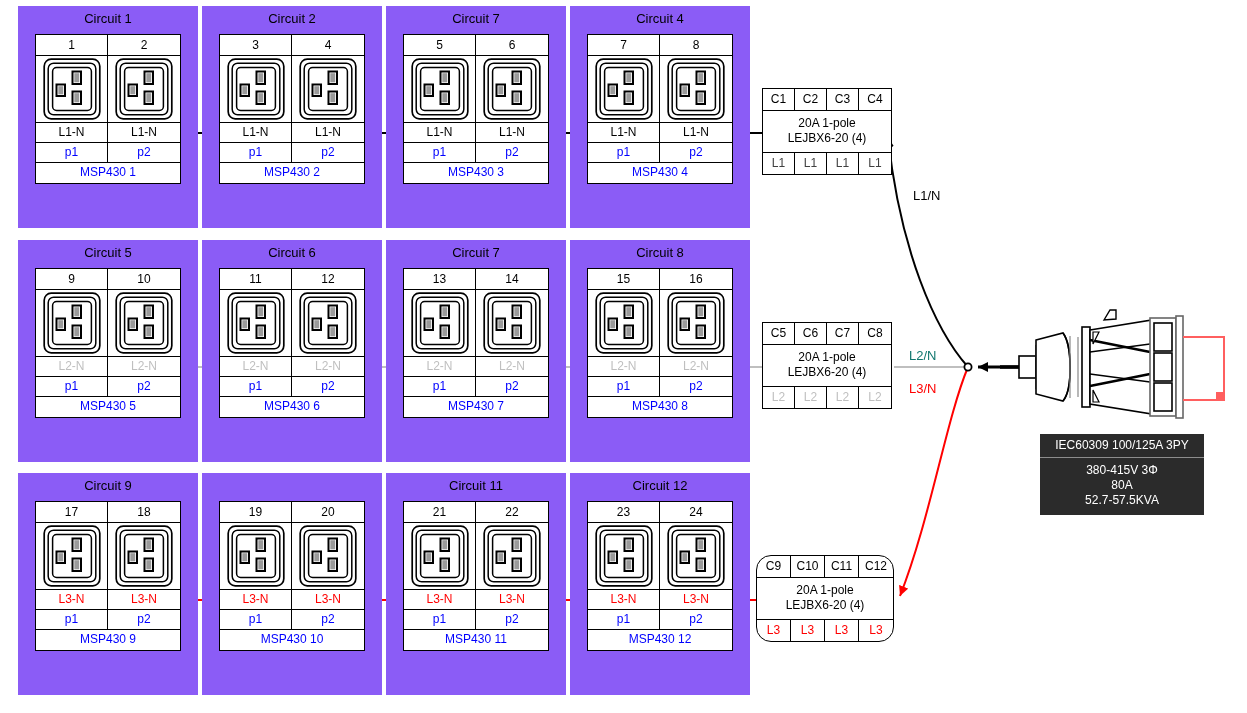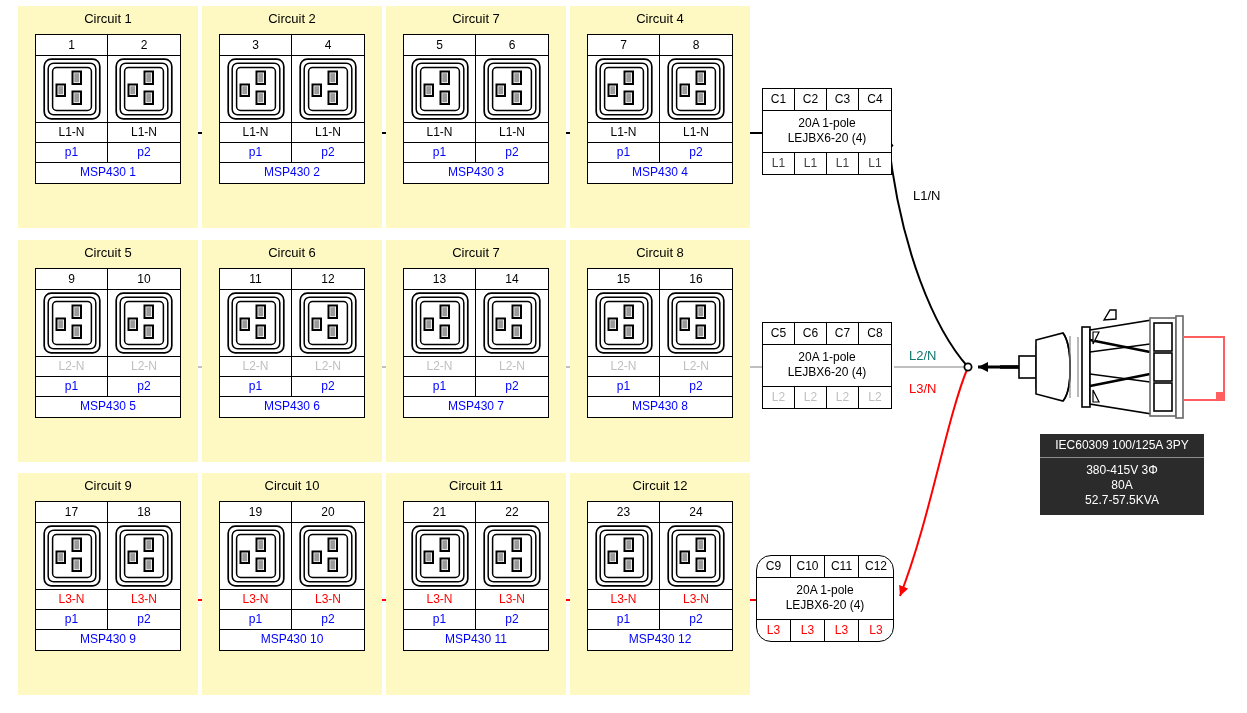--- a/index.html
+++ b/index.html
@@ -7,21 +7,21 @@
     width:1247px;height:713px;
     background:#ffffff;
     font-family:"Liberation Sans", sans-serif;
     position:relative;
     overflow:hidden;
     color:#000;
   }
   #stage{position:absolute;left:0;top:0;width:1247px;height:713px;}
 
   
-  .circuit{position:absolute;background:#fef9c3;text-decoration:underline;}
+  .circuit{position:absolute;background:#8b5cf6;text-decoration:underline;}
   .circuit-title{
     position:absolute;left:0;top:0;width:100%;
     text-align:center;font-size:13px;line-height:26px;color:#000;
   }
   .panel{
     position:absolute;left:17px;top:28px;
     width:146px;
     border:1.6px solid #000;
     background:#fff;
     box-sizing:border-box;
@@ -691,21 +691,20 @@
       </div>
       <div class="prow row-p">
         <div class="pcell">p1</div>
         <div class="pcell">p2</div>
       </div>
       <div class="row-msp">MSP430 9</div>
     </div>
   </div>
 
   <div class="circuit" style="left:202px;top:473px;width:180px;height:222px;">
-    <div class="circuit-title">Circuit 10</div>
     <div class="panel">
       <div class="prow row-num">
         <div class="pcell">19</div>
         <div class="pcell">20</div>
       </div>
       <div class="prow row-sock">
         <div class="pcell">
             <span class="sock">
 <svg width="58" height="62" viewBox="0 0 58 62" xmlns="http://www.w3.org/2000/svg">
   <rect x="1.2" y="1.2" width="55.6" height="59.6" rx="7" ry="7" fill="#ffffff" stroke="#000000" stroke-width="1.7"></rect>

